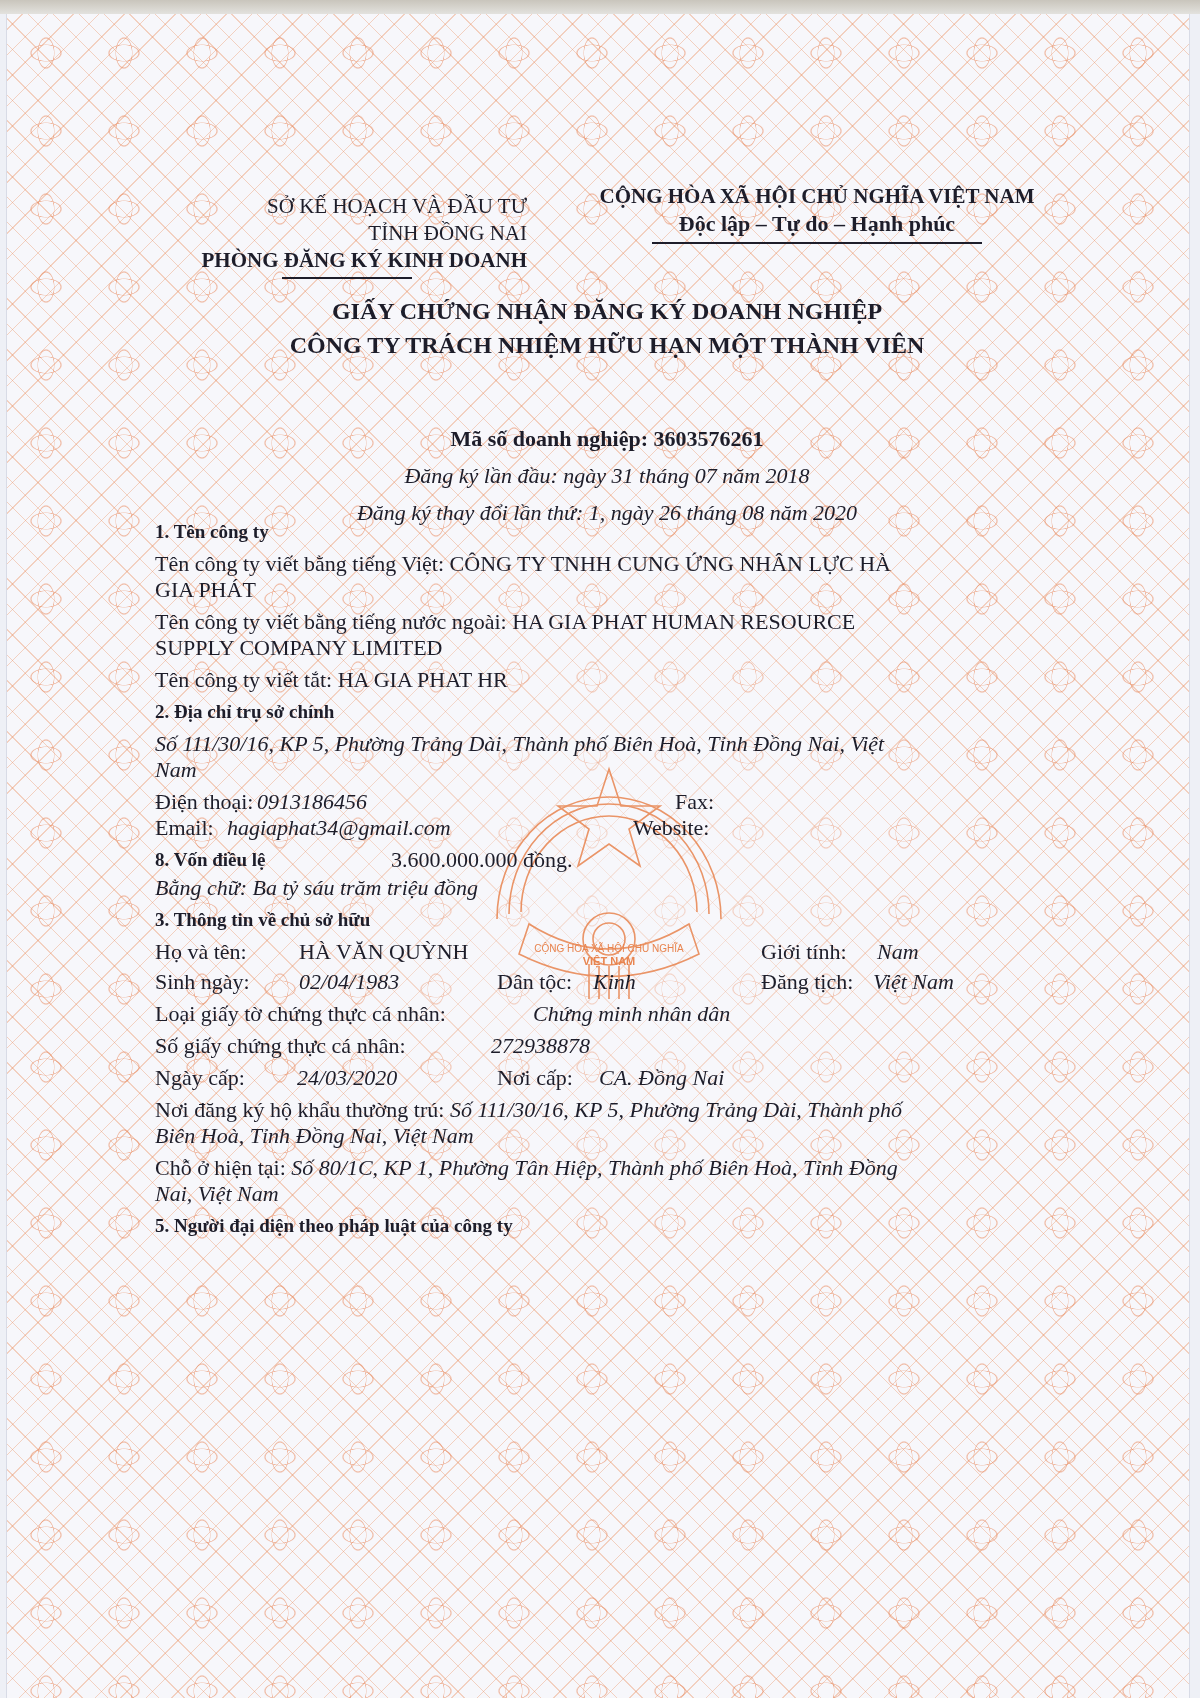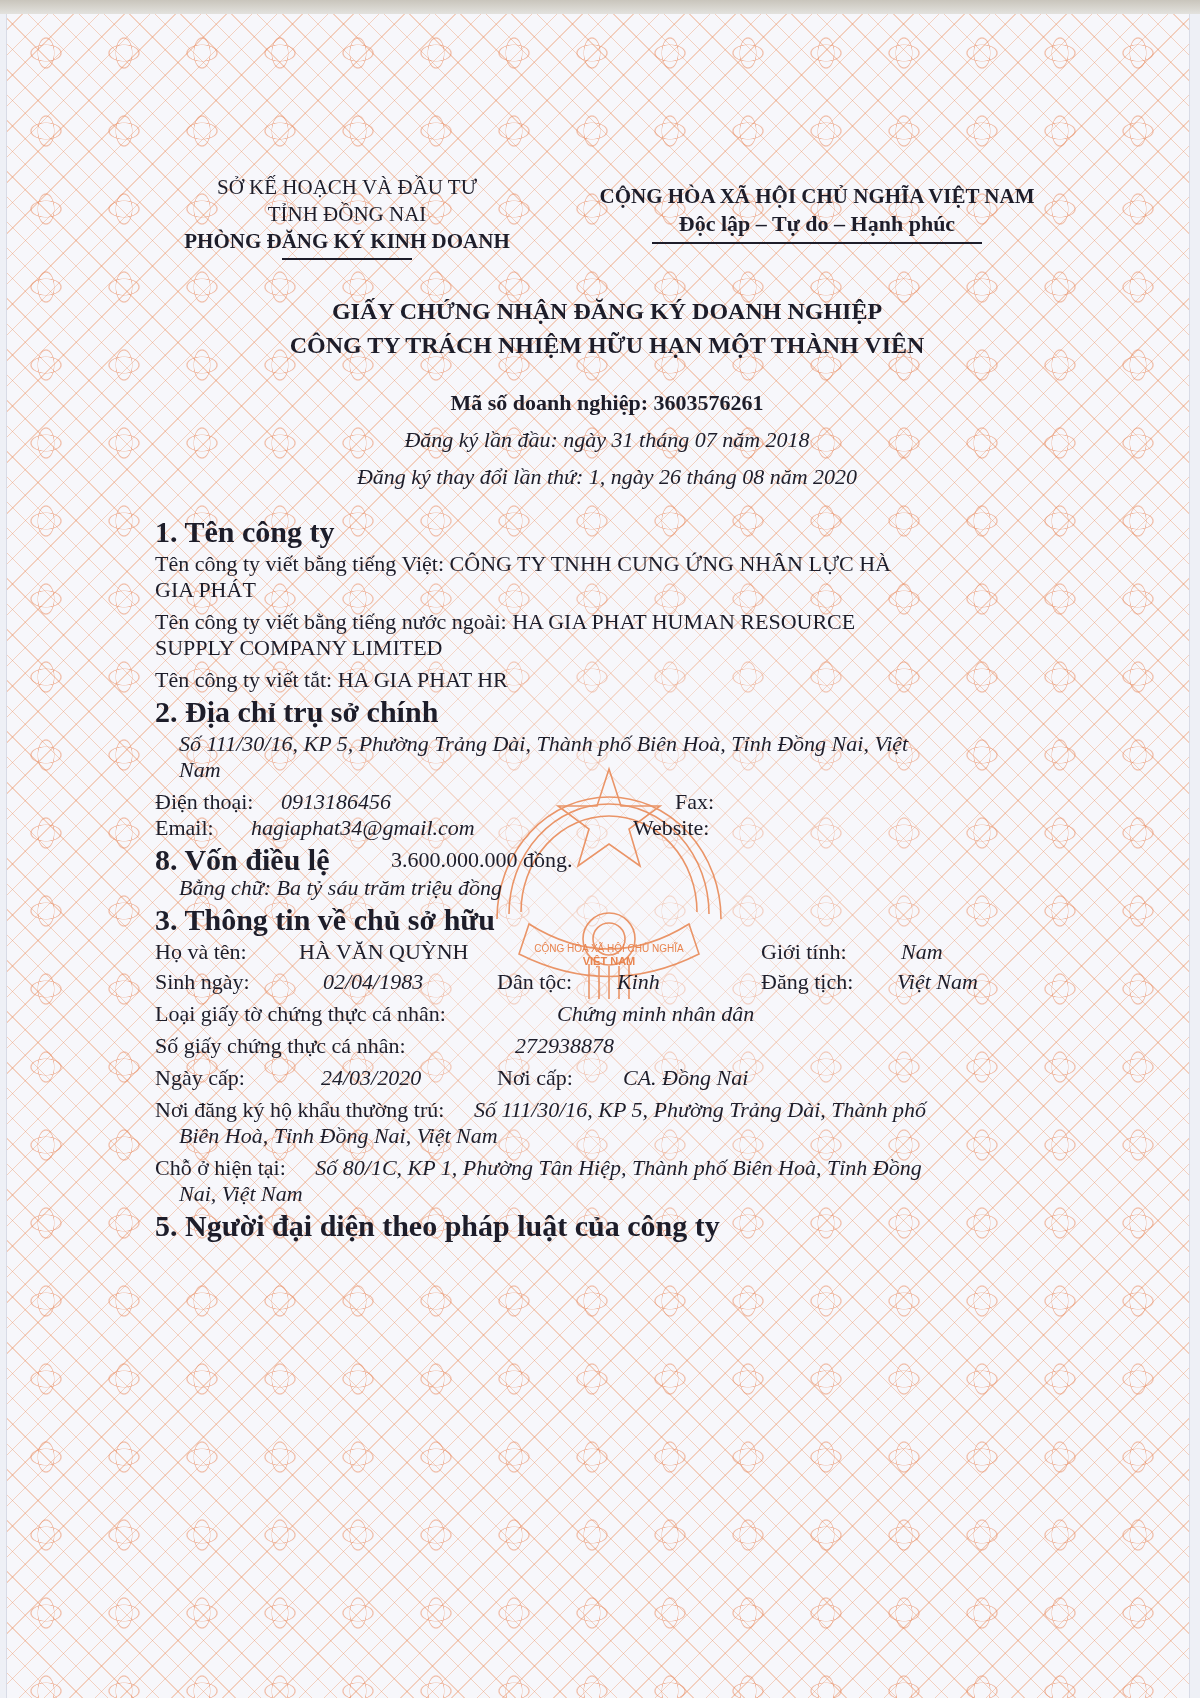--- a/index.html
+++ b/index.html
@@ -32,50 +32,50 @@
   .guilloche-fade {
     position: absolute; inset: 0;
     background: radial-gradient(ellipse 520px 520px at 610px 880px, rgba(247,247,251,0.55), rgba(247,247,251,0) 75%);
   }
   .emblem {
     position: absolute; left: 462px; top: 700px; width: 280px; height: 300px;
   }
   .content { position: absolute; inset: 0; }
 
   .hdr-left {
-    position: absolute; left: 160px; top: 160px; width: 360px; text-align: center;
+    position: absolute; left: 160px; top: 179px; width: 360px; text-align: right;
     font-size: 21px; line-height: 27px;
   }
   .hdr-left .b { font-weight: bold; }
   .hdr-left .rule { width: 130px; height: 2px; background: #1d1d2a; margin: 3px auto 0 auto; }
   .hdr-right {
     position: absolute; left: 570px; top: 168px; width: 480px; text-align: center;
     font-size: 21px; line-height: 28px; font-weight: bold;
   }
   .hdr-right .motto { font-size: 22px; }
   .hdr-right .rule { width: 330px; height: 2px; background: #1d1d2a; margin: 4px auto 0 auto; }
 
   .title {
     position: absolute; left: 150px; top: 280px; width: 900px; text-align: center;
     font-weight: bold; font-size: 24px; line-height: 34px;
   }
   .meta {
     position: absolute; left: 150px; top: 370px; width: 900px; text-align: center;
     font-size: 22px; line-height: 37px;
   }
-  .meta .code { font-weight: bold; font-size: 22px; }
+  .meta .code { font-weight: bold; font-size: 22px; margin-top: 36px; }
   .meta .i { font-style: italic; }
 
   .body {
     position: absolute; left: 148px; top: 505px; width: 880px;
     font-size: 22px; line-height: 26px;
   }
   .row { position: relative; }
-  .h { font-weight: bold; font-size: 30px; }
-  .it { font-style: italic; margin-left: 24px; }
+  .h { font-weight: bold; font-size: 19px; }
+  .it { font-style: italic; }
   .gap { height: 6px; }
   .abs { position: absolute; top: 0; white-space: nowrap; }
 </style>
 </head>
 <body>
 
 <div class="scan-edge-top"></div>
 
 <div class="sheet">
   <div class="guilloche"></div>

